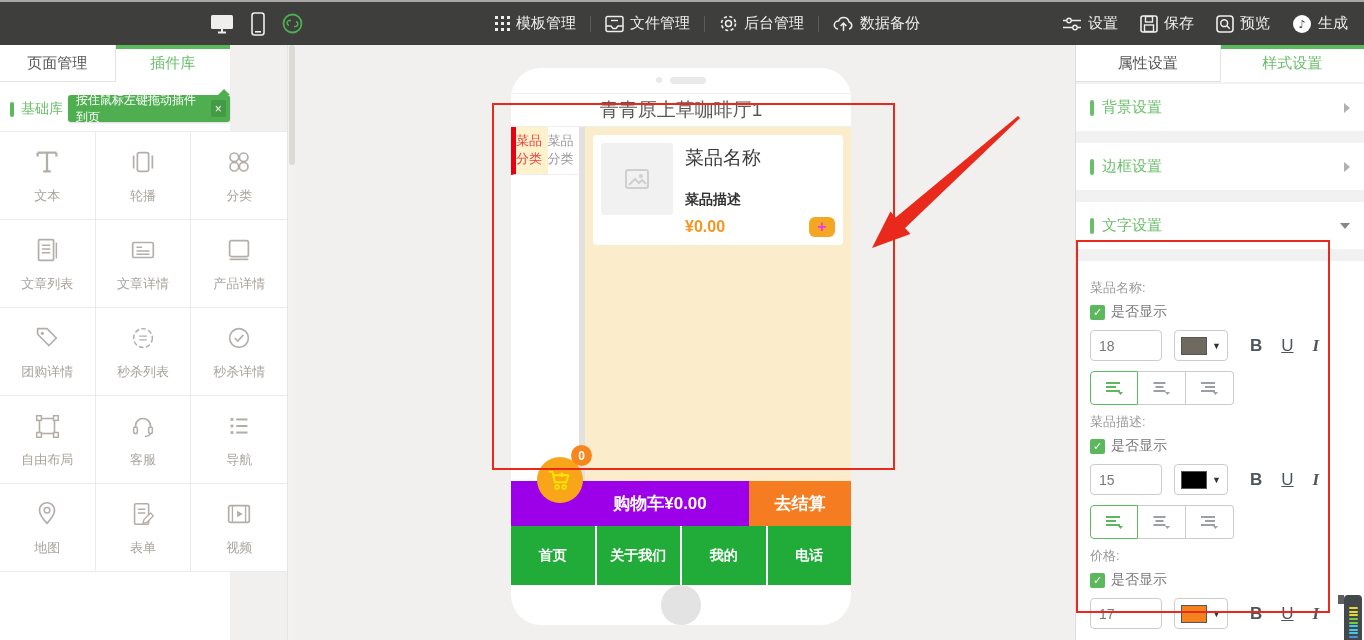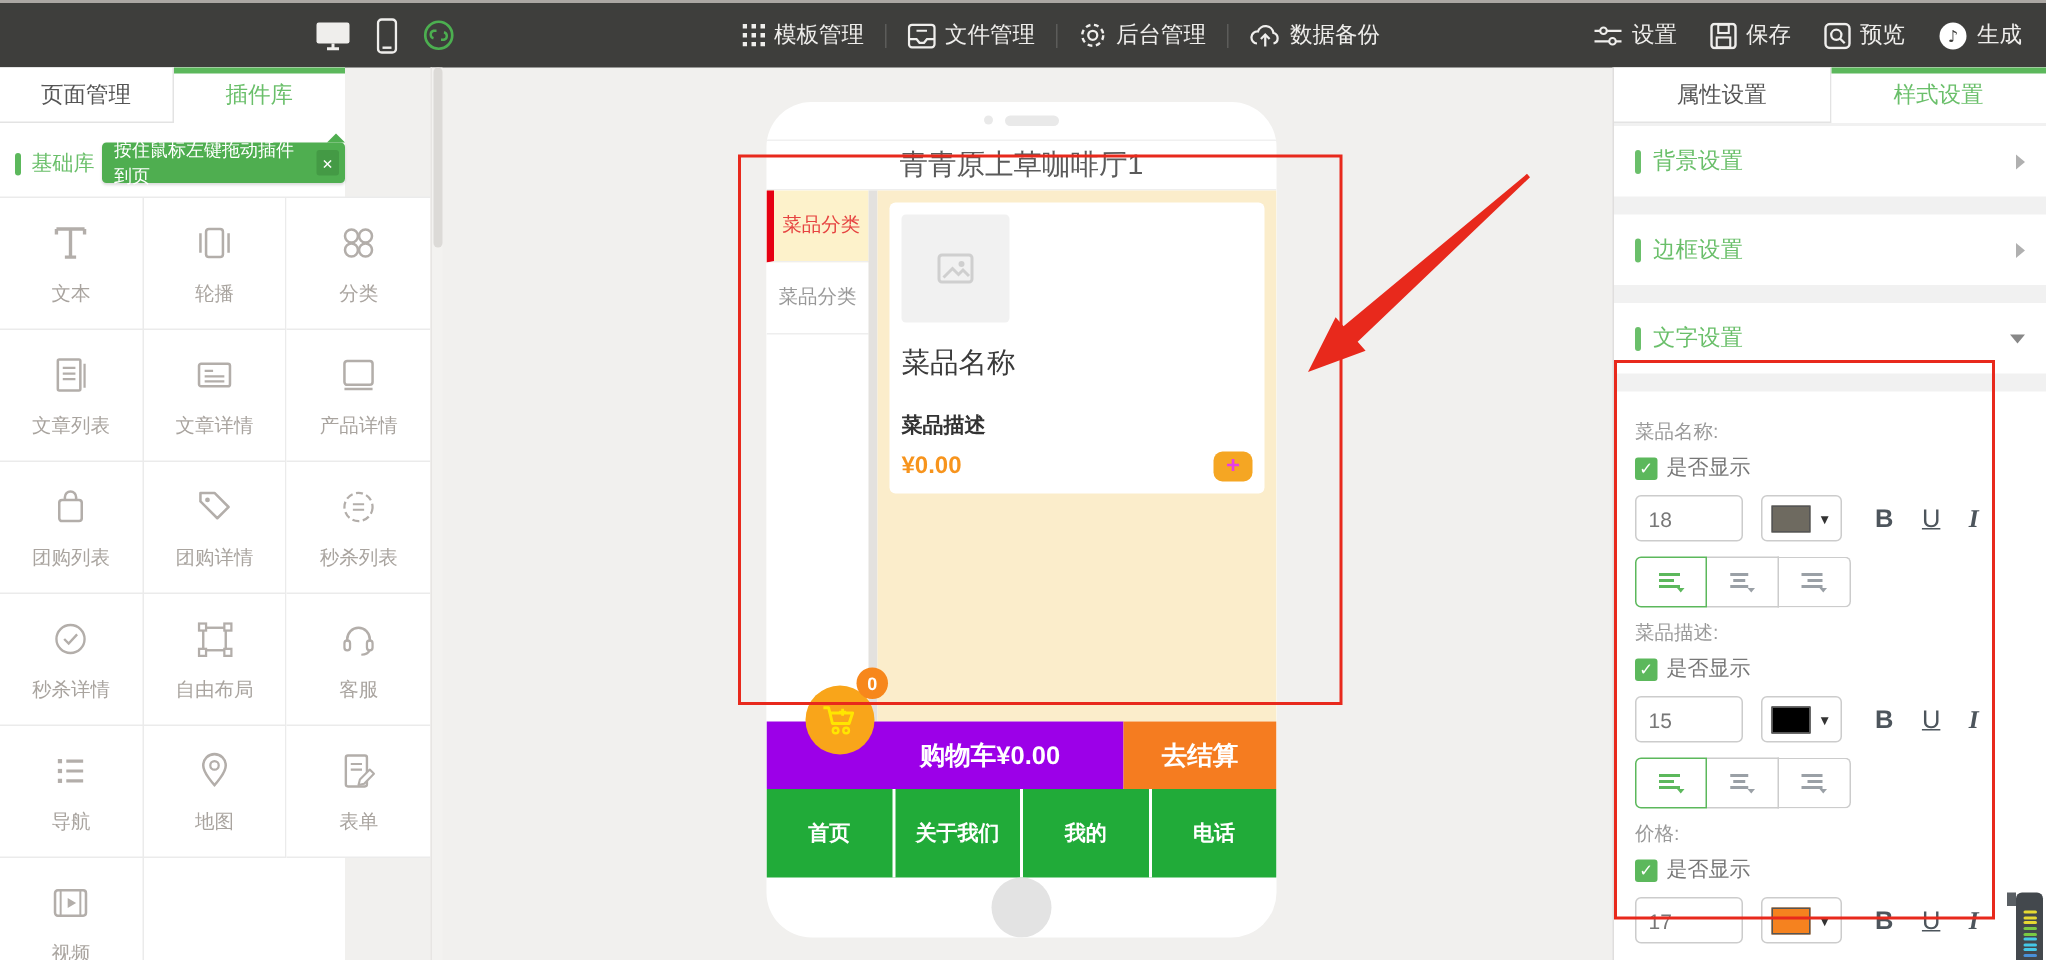--- a/index.html
+++ b/index.html
@@ -38,26 +38,26 @@
   .plugin-cell .p-label { font-size:13px; color:#a9a49f; }
 
   
   .canvas { position:absolute; top:45px; left:295px; width:780px; bottom:0; }
   .phone { position:absolute; left:216px; top:23px; width:340px; height:557px; background:#fff; border-radius:30px; display:flex; flex-direction:column; overflow:hidden; }
   .speaker { height:25px; display:flex; align-items:center; justify-content:center; gap:8px; }
   .speaker .dot { width:6px; height:6px; border-radius:50%; background:#e9e9e9; }
   .speaker .pill { width:36px; height:7px; border-radius:4px; background:#e9e9e9; }
   .ph-title { height:34px; border-top:1px solid #f0f0f0; border-bottom:1px solid #eee; display:flex; align-items:center; justify-content:center; font-size:19px; color:#5a5a5a; }
   .ph-body { height:356px; display:flex; }
-  .cat-col { width:68px; display:flex; flex-direction:column; background:#fff; }
+  .cat-col { width:68px; display:flex; flex-direction:row; background:#fff; }
   .cat-item { height:48px; display:flex; align-items:center; justify-content:center; font-size:13px; color:#999; border-bottom:1px solid #eee; background:#fff; cursor:pointer; }
   .cat-item.active { background:#fdf2cb; color:#e64340; border-left:5px solid #e60012; }
   .cat-divider { width:6px; background:#e3e1de; }
   .menu-area { flex:1; background:#fbedcb; padding:8px; }
-  .dish-card { background:#fff; border-radius:4px; padding:8px; display:flex; gap:12px;flex-direction:column; }
+  .dish-card { background:#fff; border-radius:4px; padding:8px; display:flex; gap:12px; }
   .dish-img { width:72px; height:72px; background:#f1f1f1; border-radius:3px; display:flex; align-items:center; justify-content:center; }
   .dish-info { flex:1; display:flex; flex-direction:column; }
   .dish-name { font-size:19px; color:#3a3a3a; margin-top:2px; }
   .dish-desc { font-size:14px; font-weight:bold; color:#333; margin-top:20px; }
   .dish-price-row { display:flex; align-items:center; justify-content:space-between; margin-top:8px; }
   .dish-price { color:#f7941d; font-size:16px; font-weight:bold; }
   .add-btn { width:26px; height:20px; background:#f5a623; border-radius:6px; color:#e83ce8; font-size:16px; font-weight:bold; display:flex; align-items:center; justify-content:center; line-height:1; cursor:pointer; }
   .cart-bar { height:45px; display:flex; position:relative; }
   .cart-left { width:70%; background:#9c00e8; color:#fff; font-size:17px; font-weight:bold; display:flex; align-items:center; justify-content:center; padding-left:60px; }
   .cart-checkout { width:30%; background:#f57c20; color:#fff; font-size:17px; font-weight:bold; display:flex; align-items:center; justify-content:center; cursor:pointer; }
@@ -293,29 +293,20 @@
             <svg width="30" height="30" viewBox="0 0 32 32">
               <rect x="6" y="6" width="20" height="17" rx="2" fill="none" stroke="#b3aeaa" stroke-width="1.8"></rect>
               <path d="M6 26 h20" stroke="#b3aeaa" stroke-width="1.8"></path>
             </svg>
           </div>
           <div class="p-label">产品详情</div>
         </div>
         <div class="plugin-cell">
           <div class="p-icon">
             <svg width="30" height="30" viewBox="0 0 32 32">
-              <rect x="8" y="11" width="16" height="15" rx="2" fill="none" stroke="#b3aeaa" stroke-width="1.8"></rect>
-              <path d="M12 11 v-2 a4 4 0 0 1 8 0 v2" fill="none" stroke="#b3aeaa" stroke-width="1.8"></path>
-            </svg>
-          </div>
-          <div class="p-label">团购列表</div>
-        </div>
-        <div class="plugin-cell">
-          <div class="p-icon">
-            <svg width="30" height="30" viewBox="0 0 32 32">
               <path d="M6 6 h10 l10 10 -8 8 L6 12 z" fill="none" stroke="#b3aeaa" stroke-width="1.8" stroke-linejoin="round"></path>
               <circle cx="11" cy="11" r="1.7" fill="#b3aeaa"></circle>
             </svg>
           </div>
           <div class="p-label">团购详情</div>
         </div>
         <div class="plugin-cell">
           <div class="p-icon">
             <svg width="30" height="30" viewBox="0 0 32 32">
               <circle cx="16" cy="16" r="10" fill="none" stroke="#b3aeaa" stroke-width="1.6" stroke-dasharray="5 2.5"></circle>

